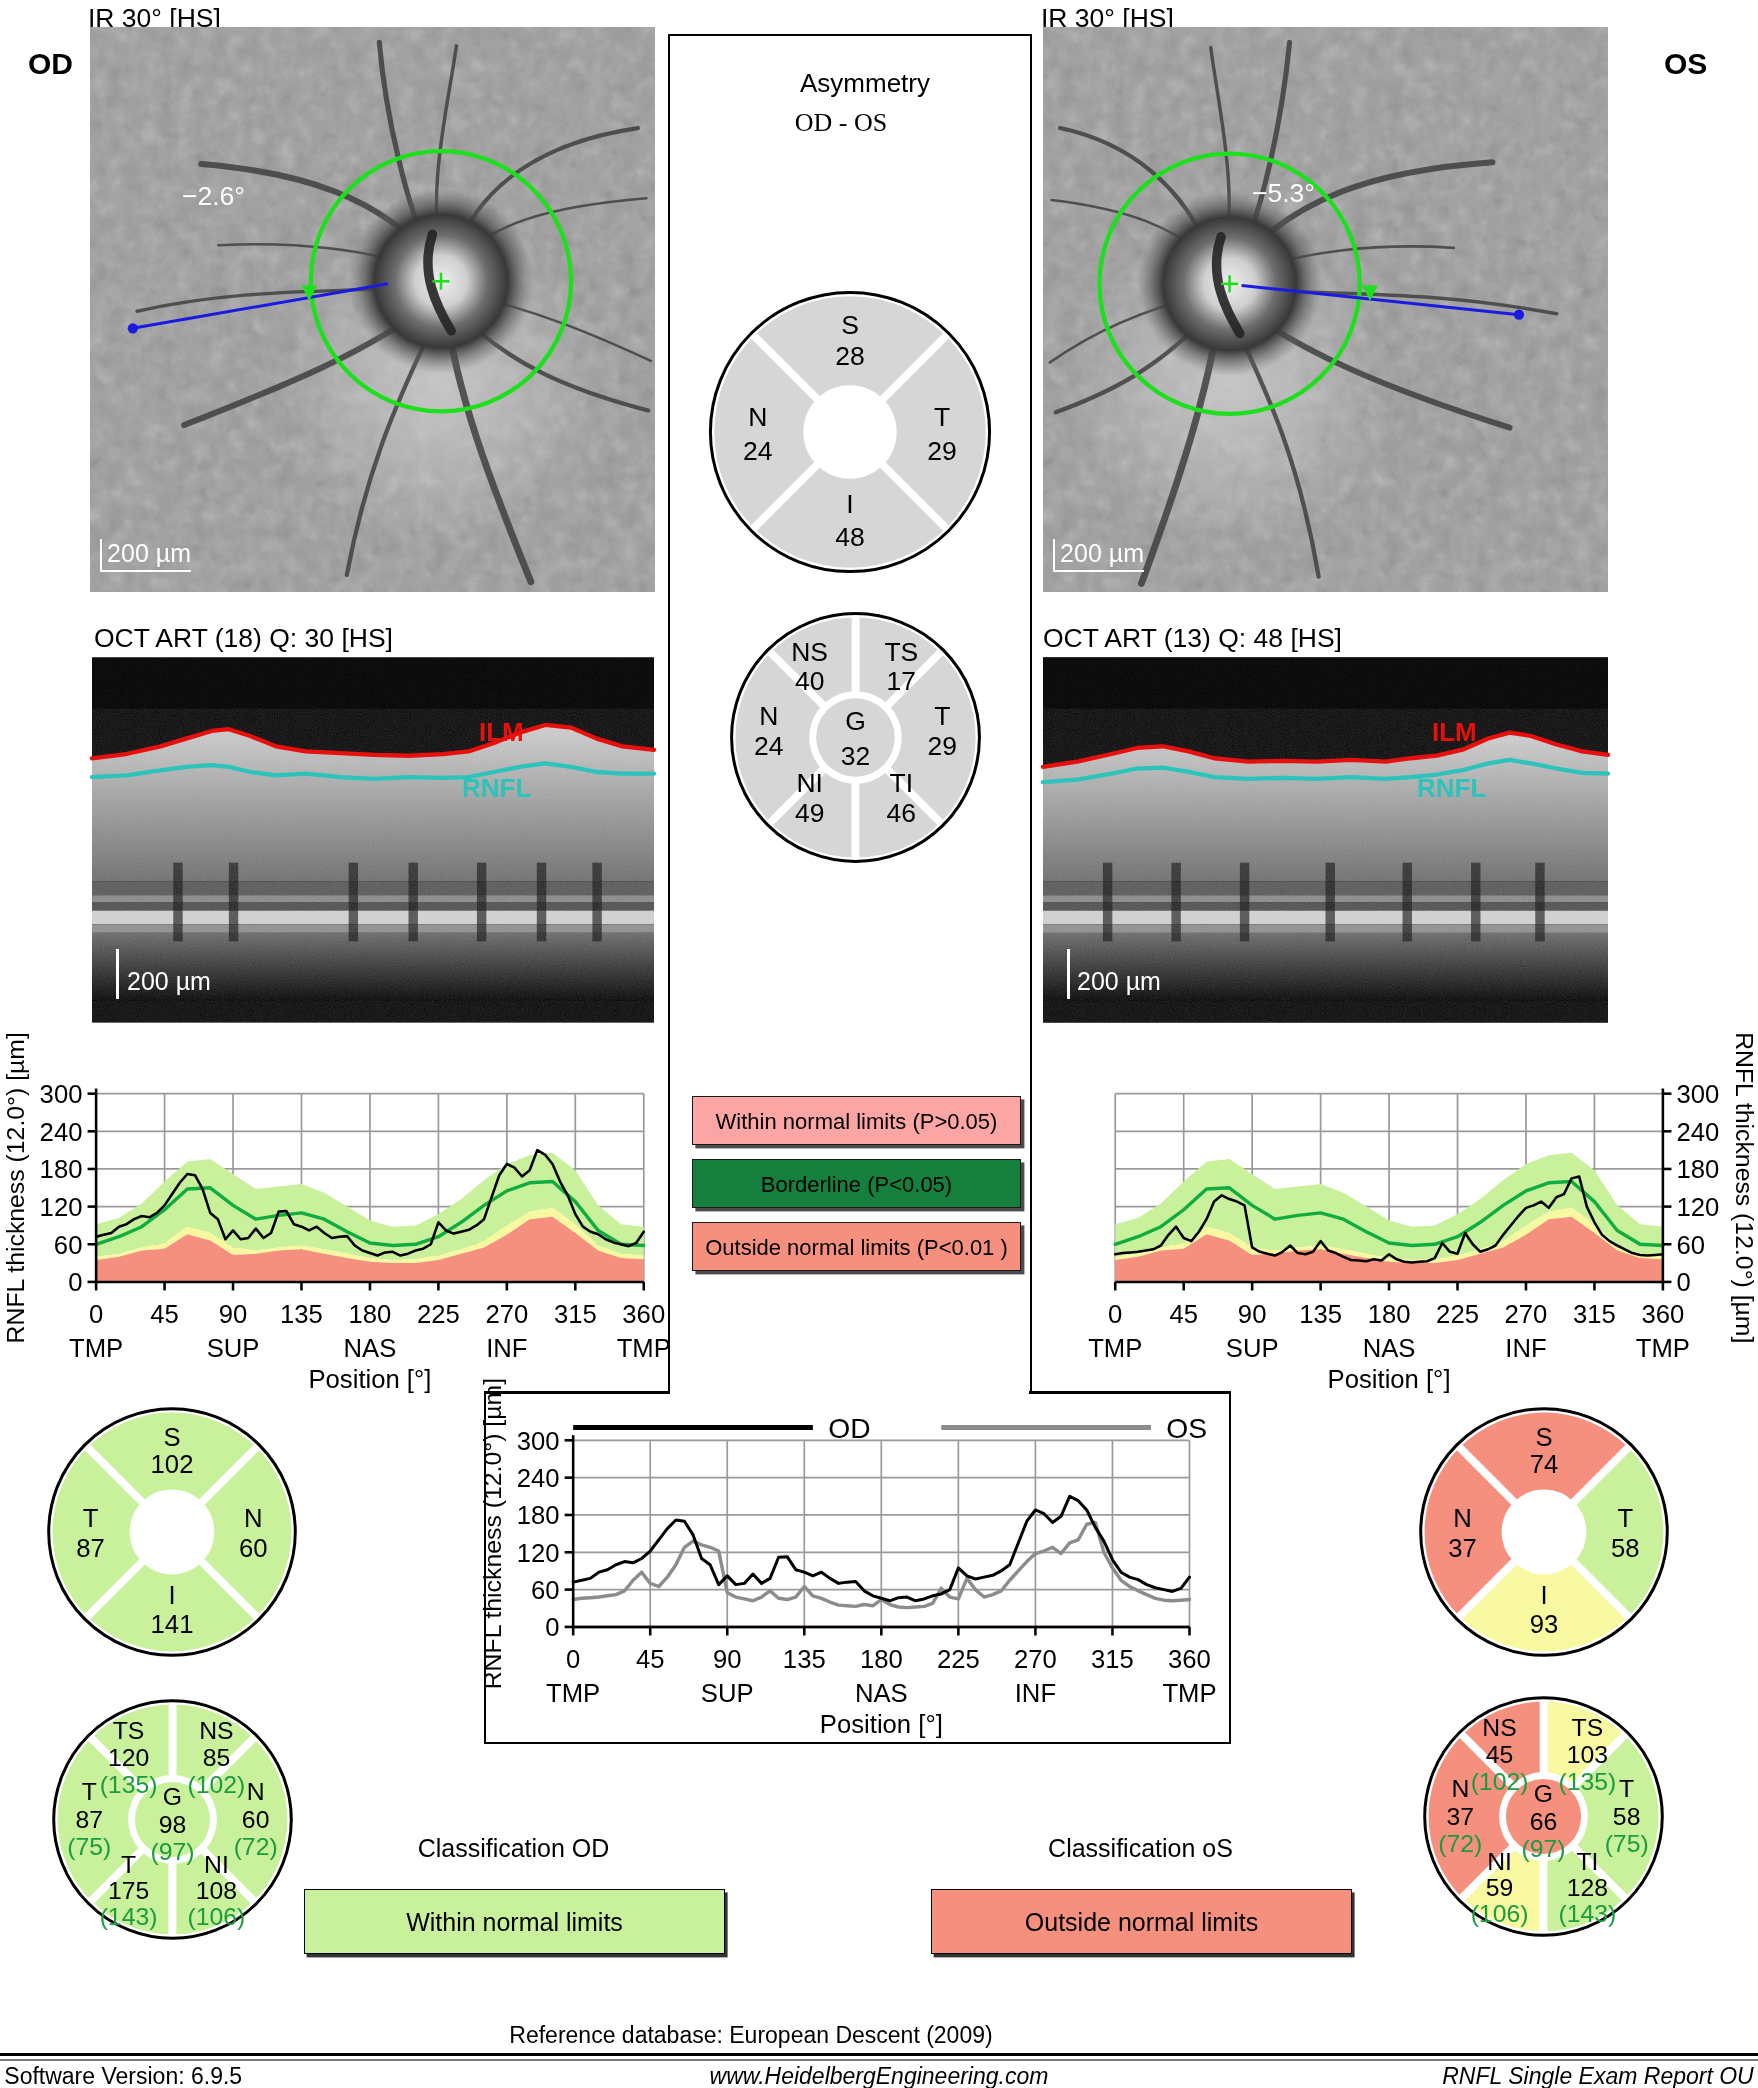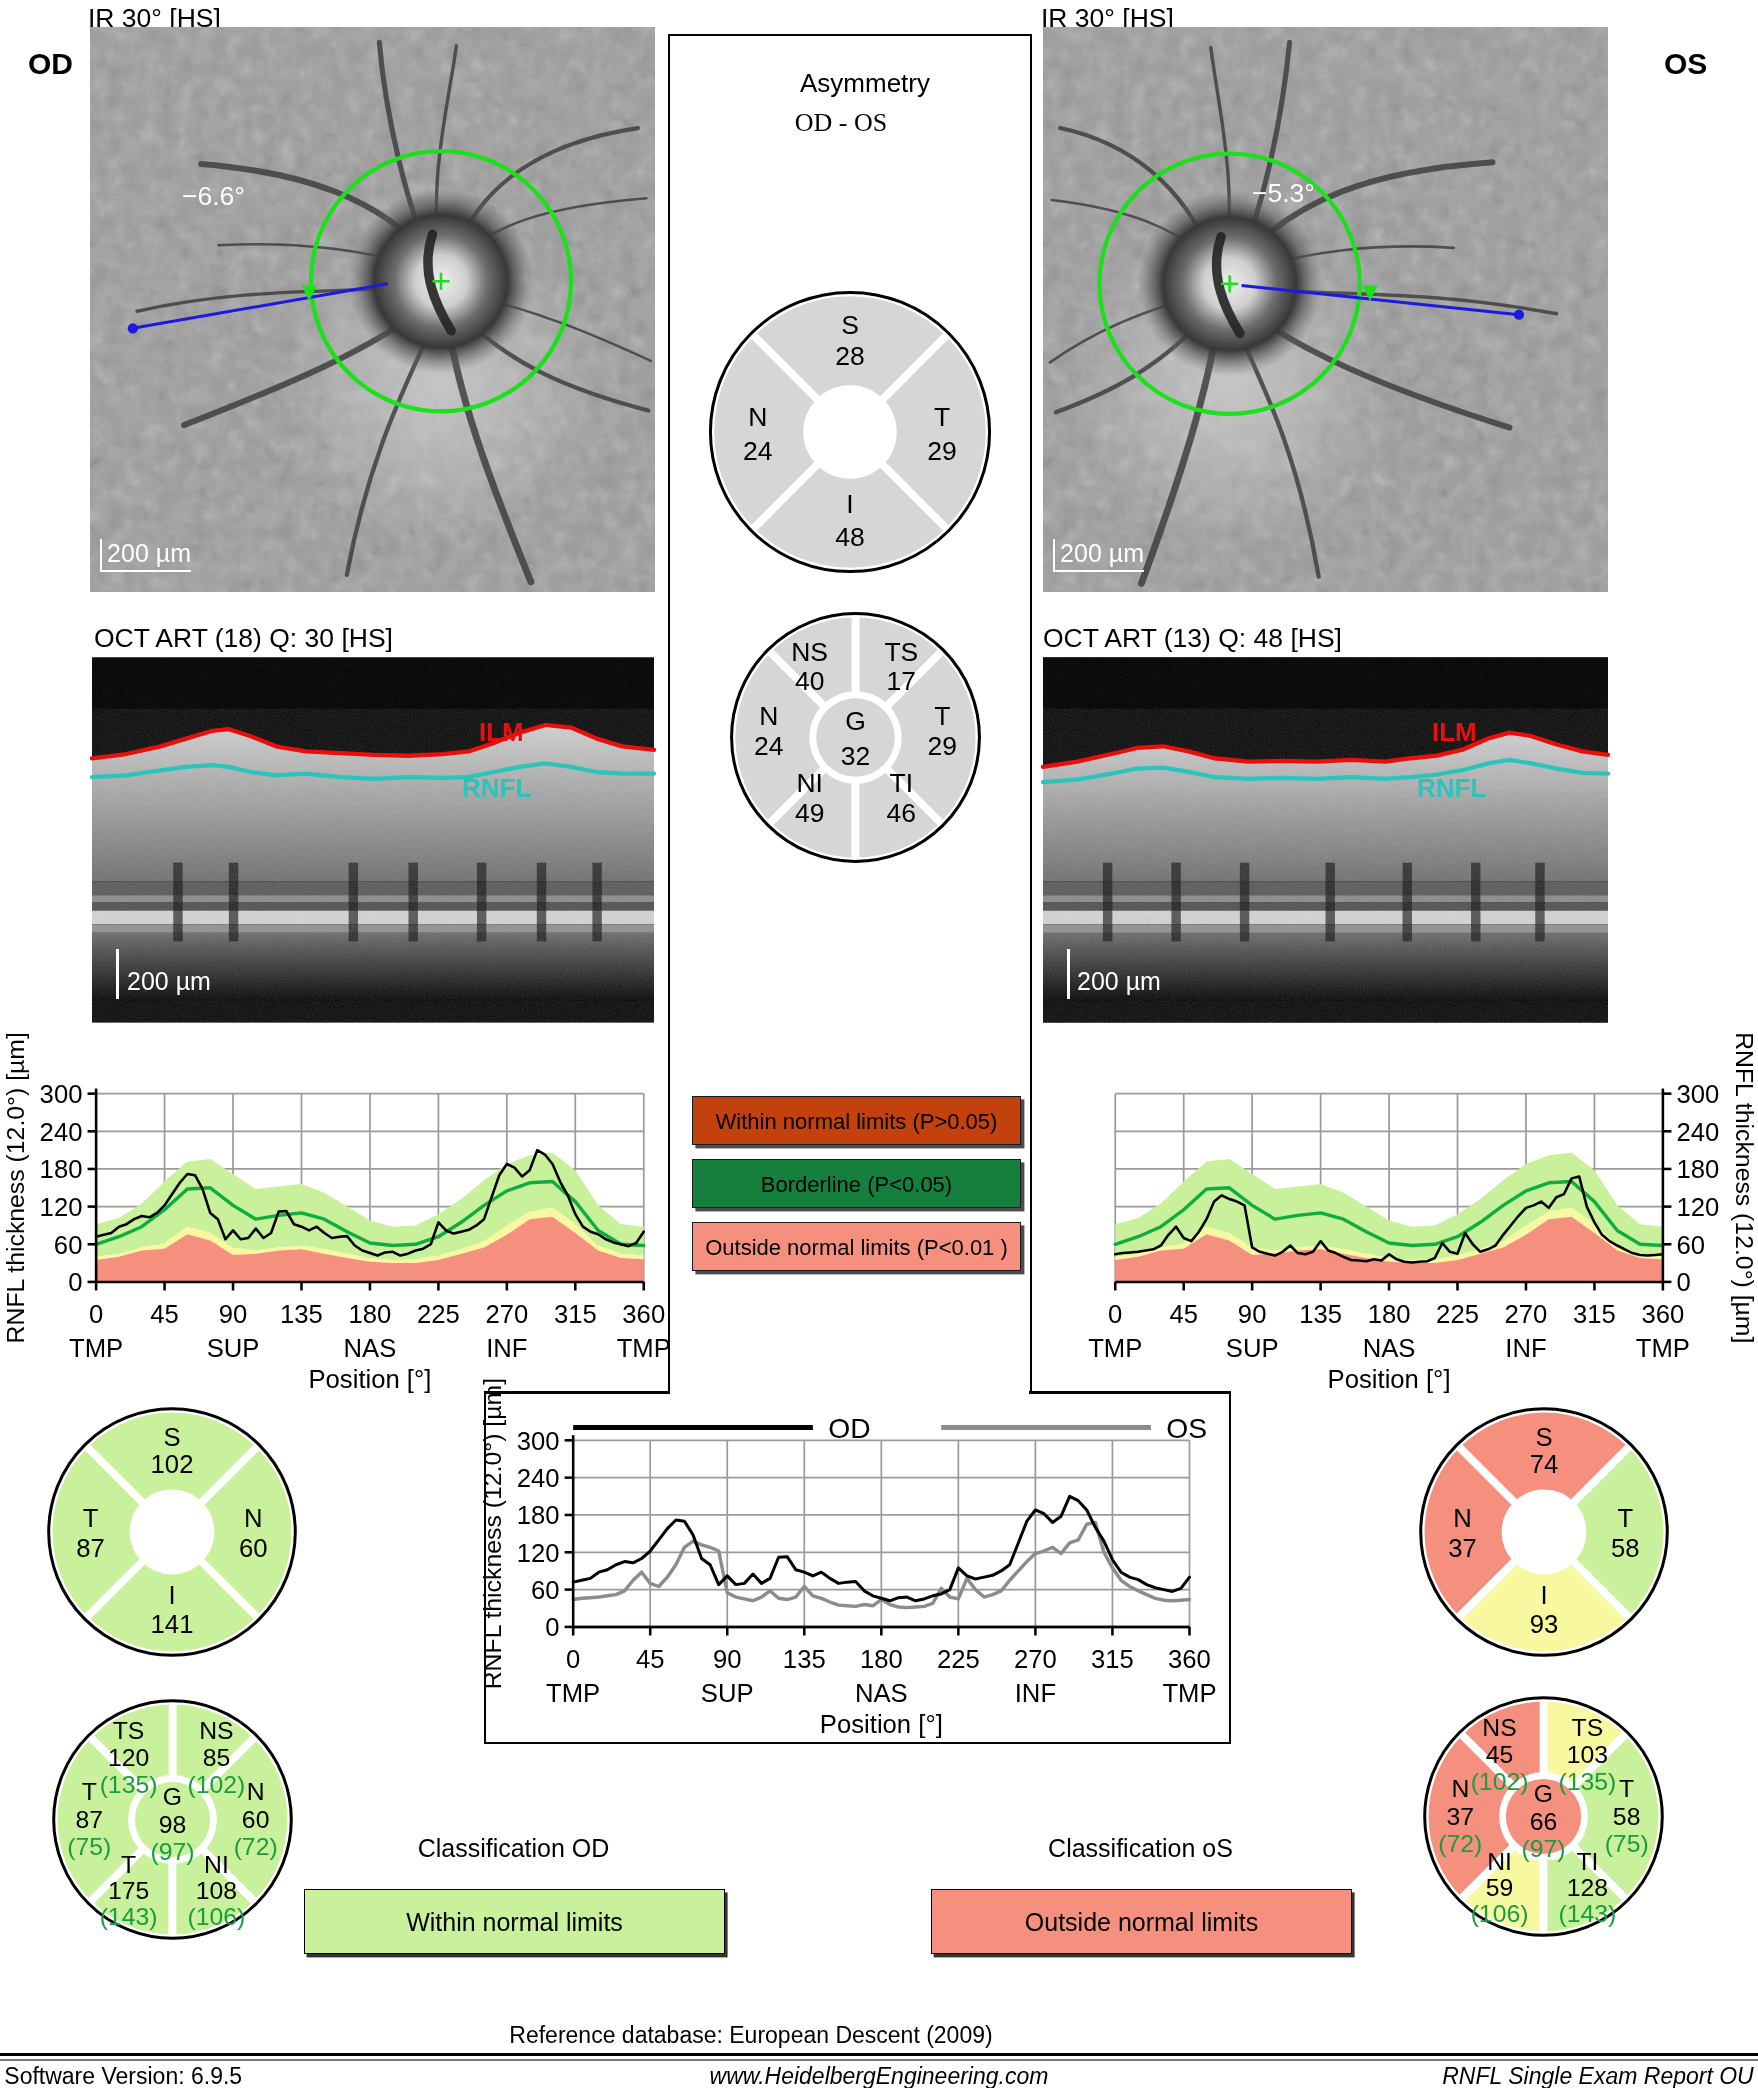--- a/index.html
+++ b/index.html
@@ -75,21 +75,21 @@
       </radialGradient>
       <circle cx="410" cy="297" r="108" fill="url(#fundus-od-disc)"></circle>
       <path d="M400,242 C385,287 405,327 422,355" fill="none" stroke="#242424" stroke-width="11" stroke-linecap="round" opacity="0.9"></path>
       <circle cx="410" cy="297" r="152" fill="none" stroke="#1de01d" stroke-width="5"></circle>
       <line x1="400" y1="297" x2="420" y2="297" stroke="#1de01d" stroke-width="3"></line>
       <line x1="410" y1="287" x2="410" y2="307" stroke="#1de01d" stroke-width="3"></line>
       <line x1="50" y1="352" x2="348" y2="300" stroke="#1a1ae0" stroke-width="3.5"></line>
       <circle cx="50" cy="352" r="6" fill="#1a1ae0"></circle>
       <polygon points="247,302 265,302 256,320" fill="#1de01d"></polygon>
     </svg>
-  <div class="abs angle-label" style="left:182px;top:181px;">−6.6°</div>
+  <div class="abs angle-label" style="left:182px;top:181px;">−2.6°</div>
   <div class="abs scale-label scale-corner" style="left:100px;top:539px;">200 µm</div>
 
   <div class="abs ir-title" style="left:1041px;top:2.6px;">IR 30° [HS]</div>
   <div class="abs eye-label" style="left:1664px;top:47px;">OS</div>
   <svg class="abs" id="fundus-os" style="left:1043px;top:27px;" width="565" height="565" viewBox="0 0 660 660">
       <filter id="fundus-os-nf" x="0%" y="0%" width="100%" height="100%">
         <feTurbulence type="fractalNoise" baseFrequency="0.05" numOctaves="4" seed="7" result="n"></feTurbulence>
         <feColorMatrix in="n" type="saturate" values="0"></feColorMatrix>
       </filter>
       <rect x="0" y="0" width="660" height="660" fill="#9b9b9b"></rect>
@@ -169,21 +169,21 @@
       <text x="249.5" y="133.5" font-size="31" text-anchor="middle" fill="#000">T</text>
       <text x="249.5" y="168.3" font-size="31" text-anchor="middle" fill="#000">29</text>
       <text x="94.35" y="211.8" font-size="31" text-anchor="middle" fill="#000">NI</text>
       <text x="94.35" y="246.60000000000002" font-size="31" text-anchor="middle" fill="#000">49</text>
       <text x="201.65" y="211.8" font-size="31" text-anchor="middle" fill="#000">TI</text>
       <text x="201.65" y="246.60000000000002" font-size="31" text-anchor="middle" fill="#000">46</text>
       <text x="148" y="139.3" font-size="31" text-anchor="middle" fill="#000">G</text>
       <text x="148" y="179.9" font-size="31" text-anchor="middle" fill="#000">32</text>
     </svg>
 
-  <div class="abs legend-box" id="legend-0" style="left: 692px; top: 1096px; background: #c2410c;">Within normal limits (P&gt;0.05)</div>
+  <div class="abs legend-box" id="legend-0" style="left: 692px; top: 1096px; background: #fca5a5;">Within normal limits (P&gt;0.05)</div>
   <div class="abs legend-box" id="legend-1" style="left: 692px; top: 1159px; background: #15803d;">Borderline (P&lt;0.05)</div>
   <div class="abs legend-box" id="legend-2" style="left: 692px; top: 1222px; background: rgb(245, 144, 127);">Outside normal limits (P&lt;0.01 )</div>
 
   <div class="abs oct-title" style="left:94px;top:623px;">OCT ART (18) Q: 30 [HS]</div>
   <svg class="abs" id="oct-od" style="left:92px;top:657px;" width="562" height="366" viewBox="0 0 657 427">
       <rect x="0" y="0" width="657" height="427" fill="#060606"></rect>
       <linearGradient id="oct-od-ret" x1="0" y1="0" x2="0" y2="1">
         <stop offset="0%" stop-color="#d2d2d2"></stop>
         <stop offset="100%" stop-color="#6e6e6e"></stop>
       </linearGradient>

